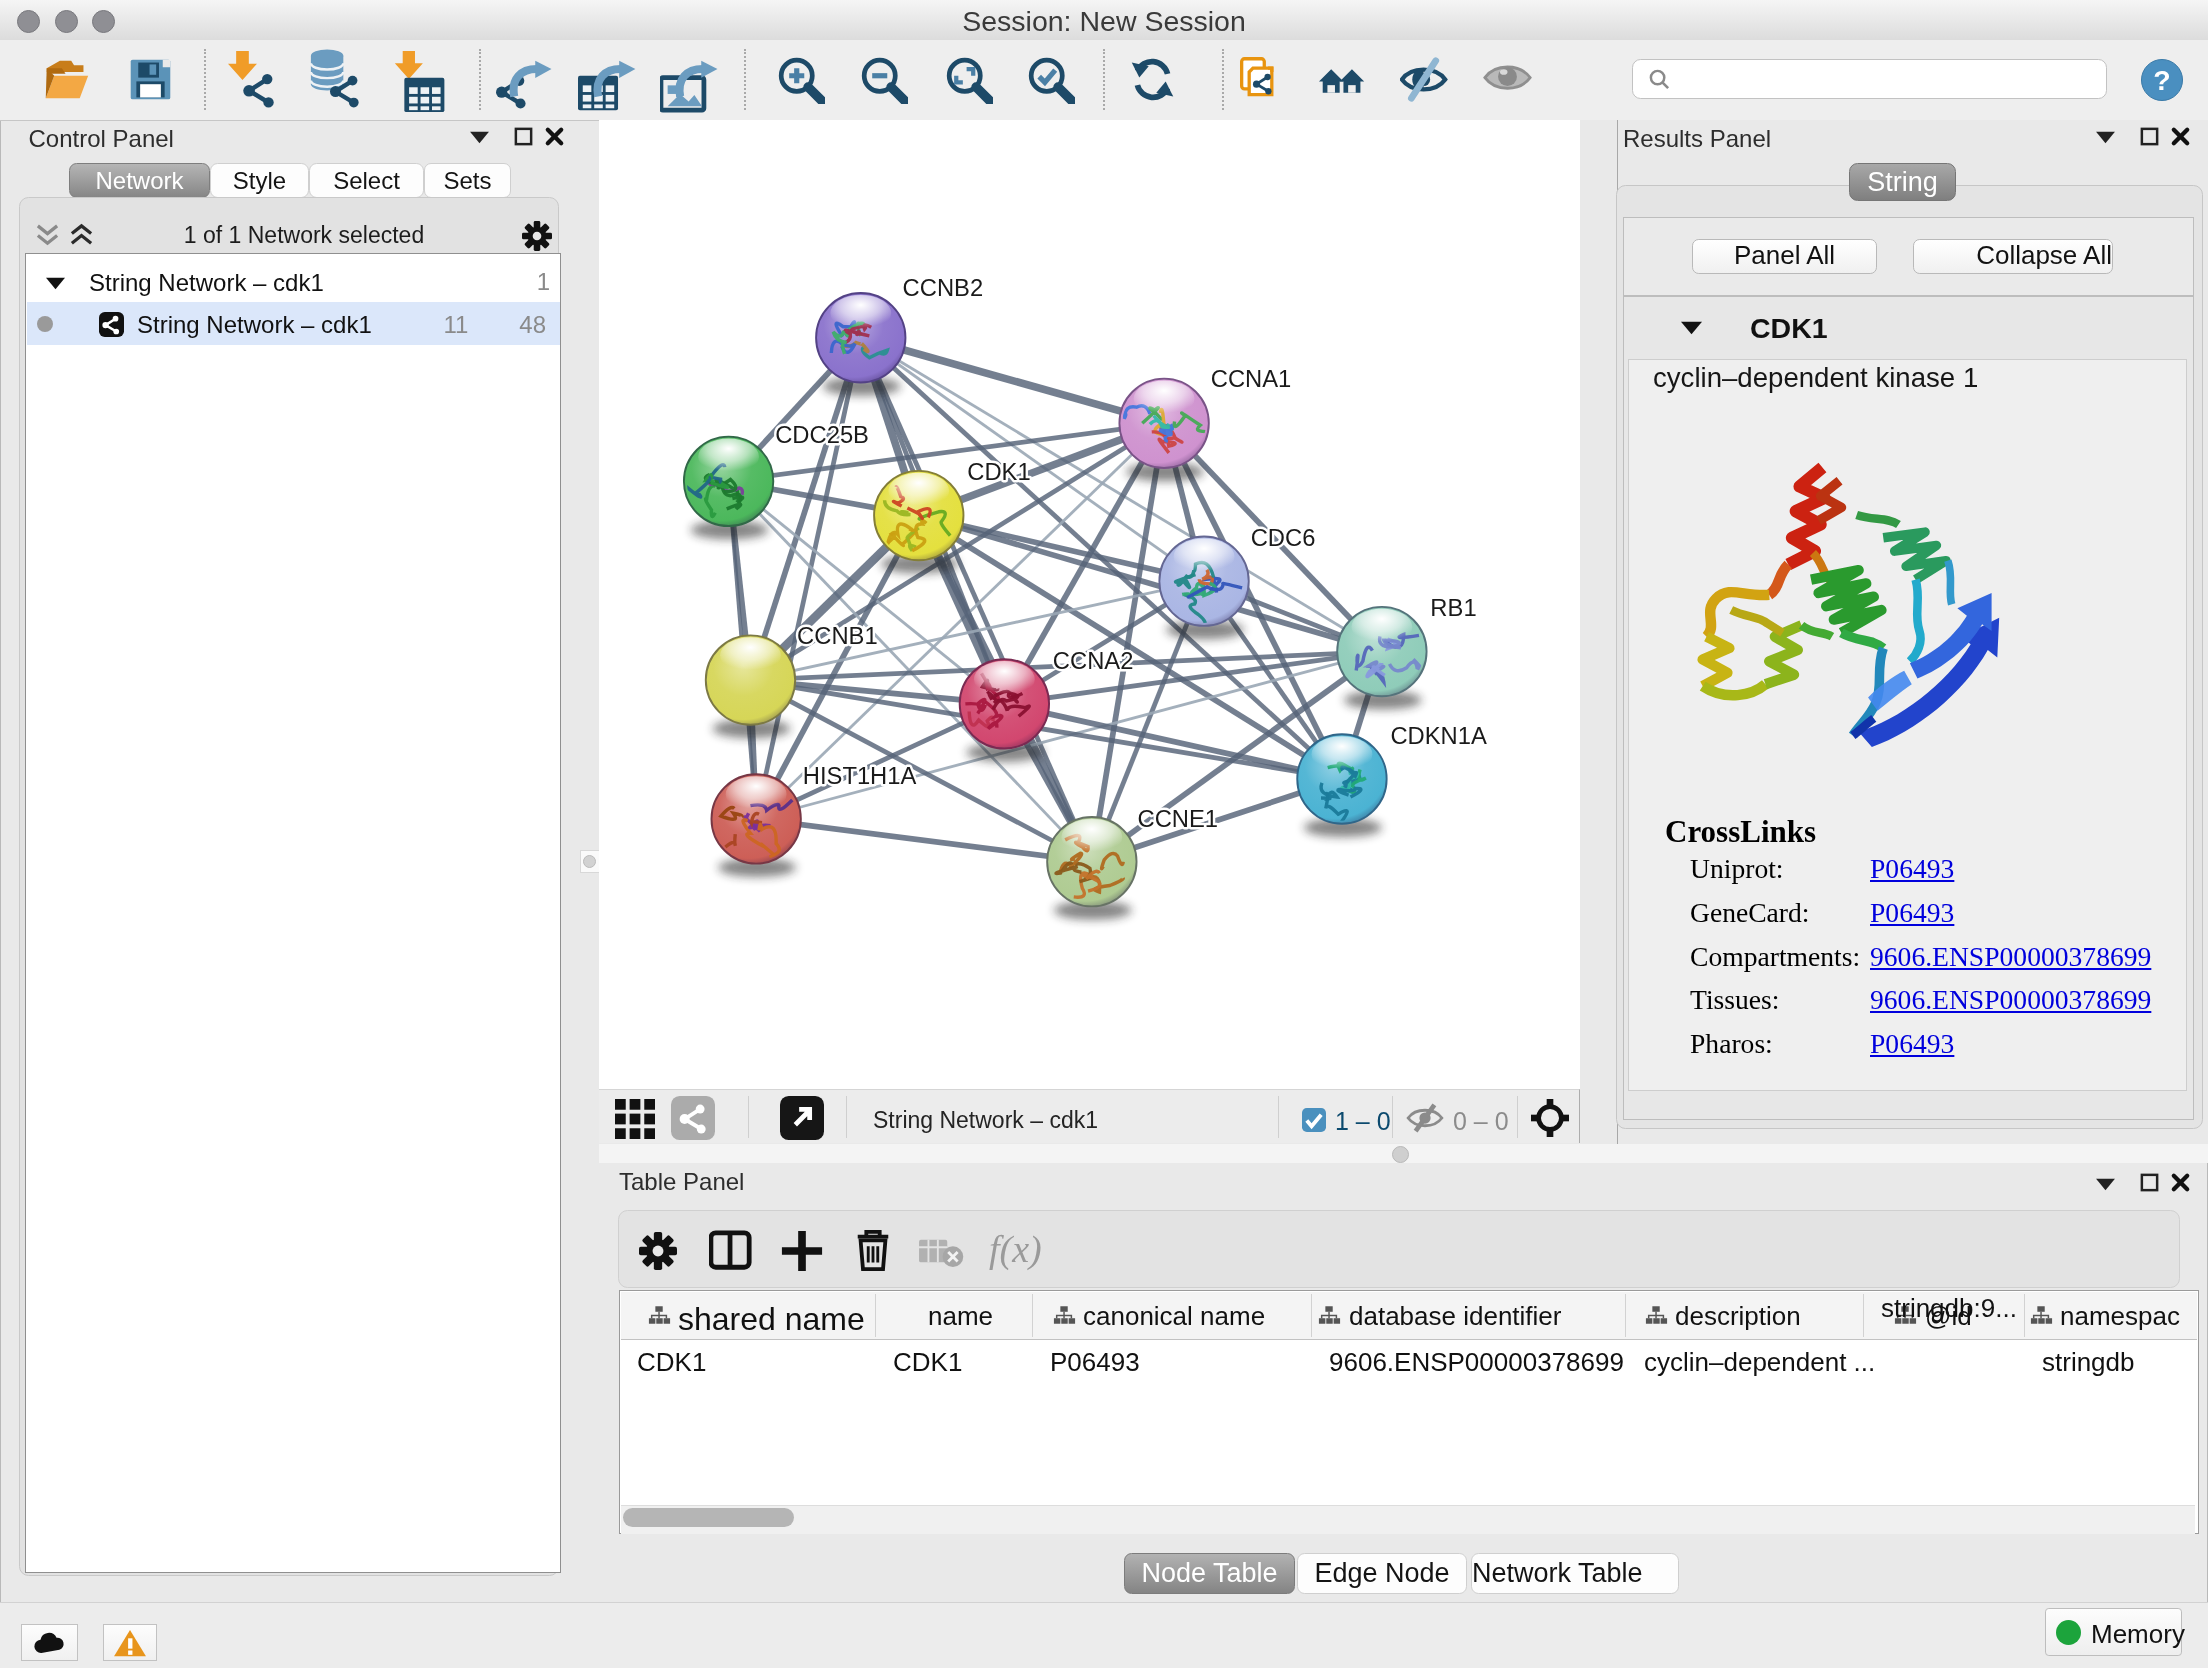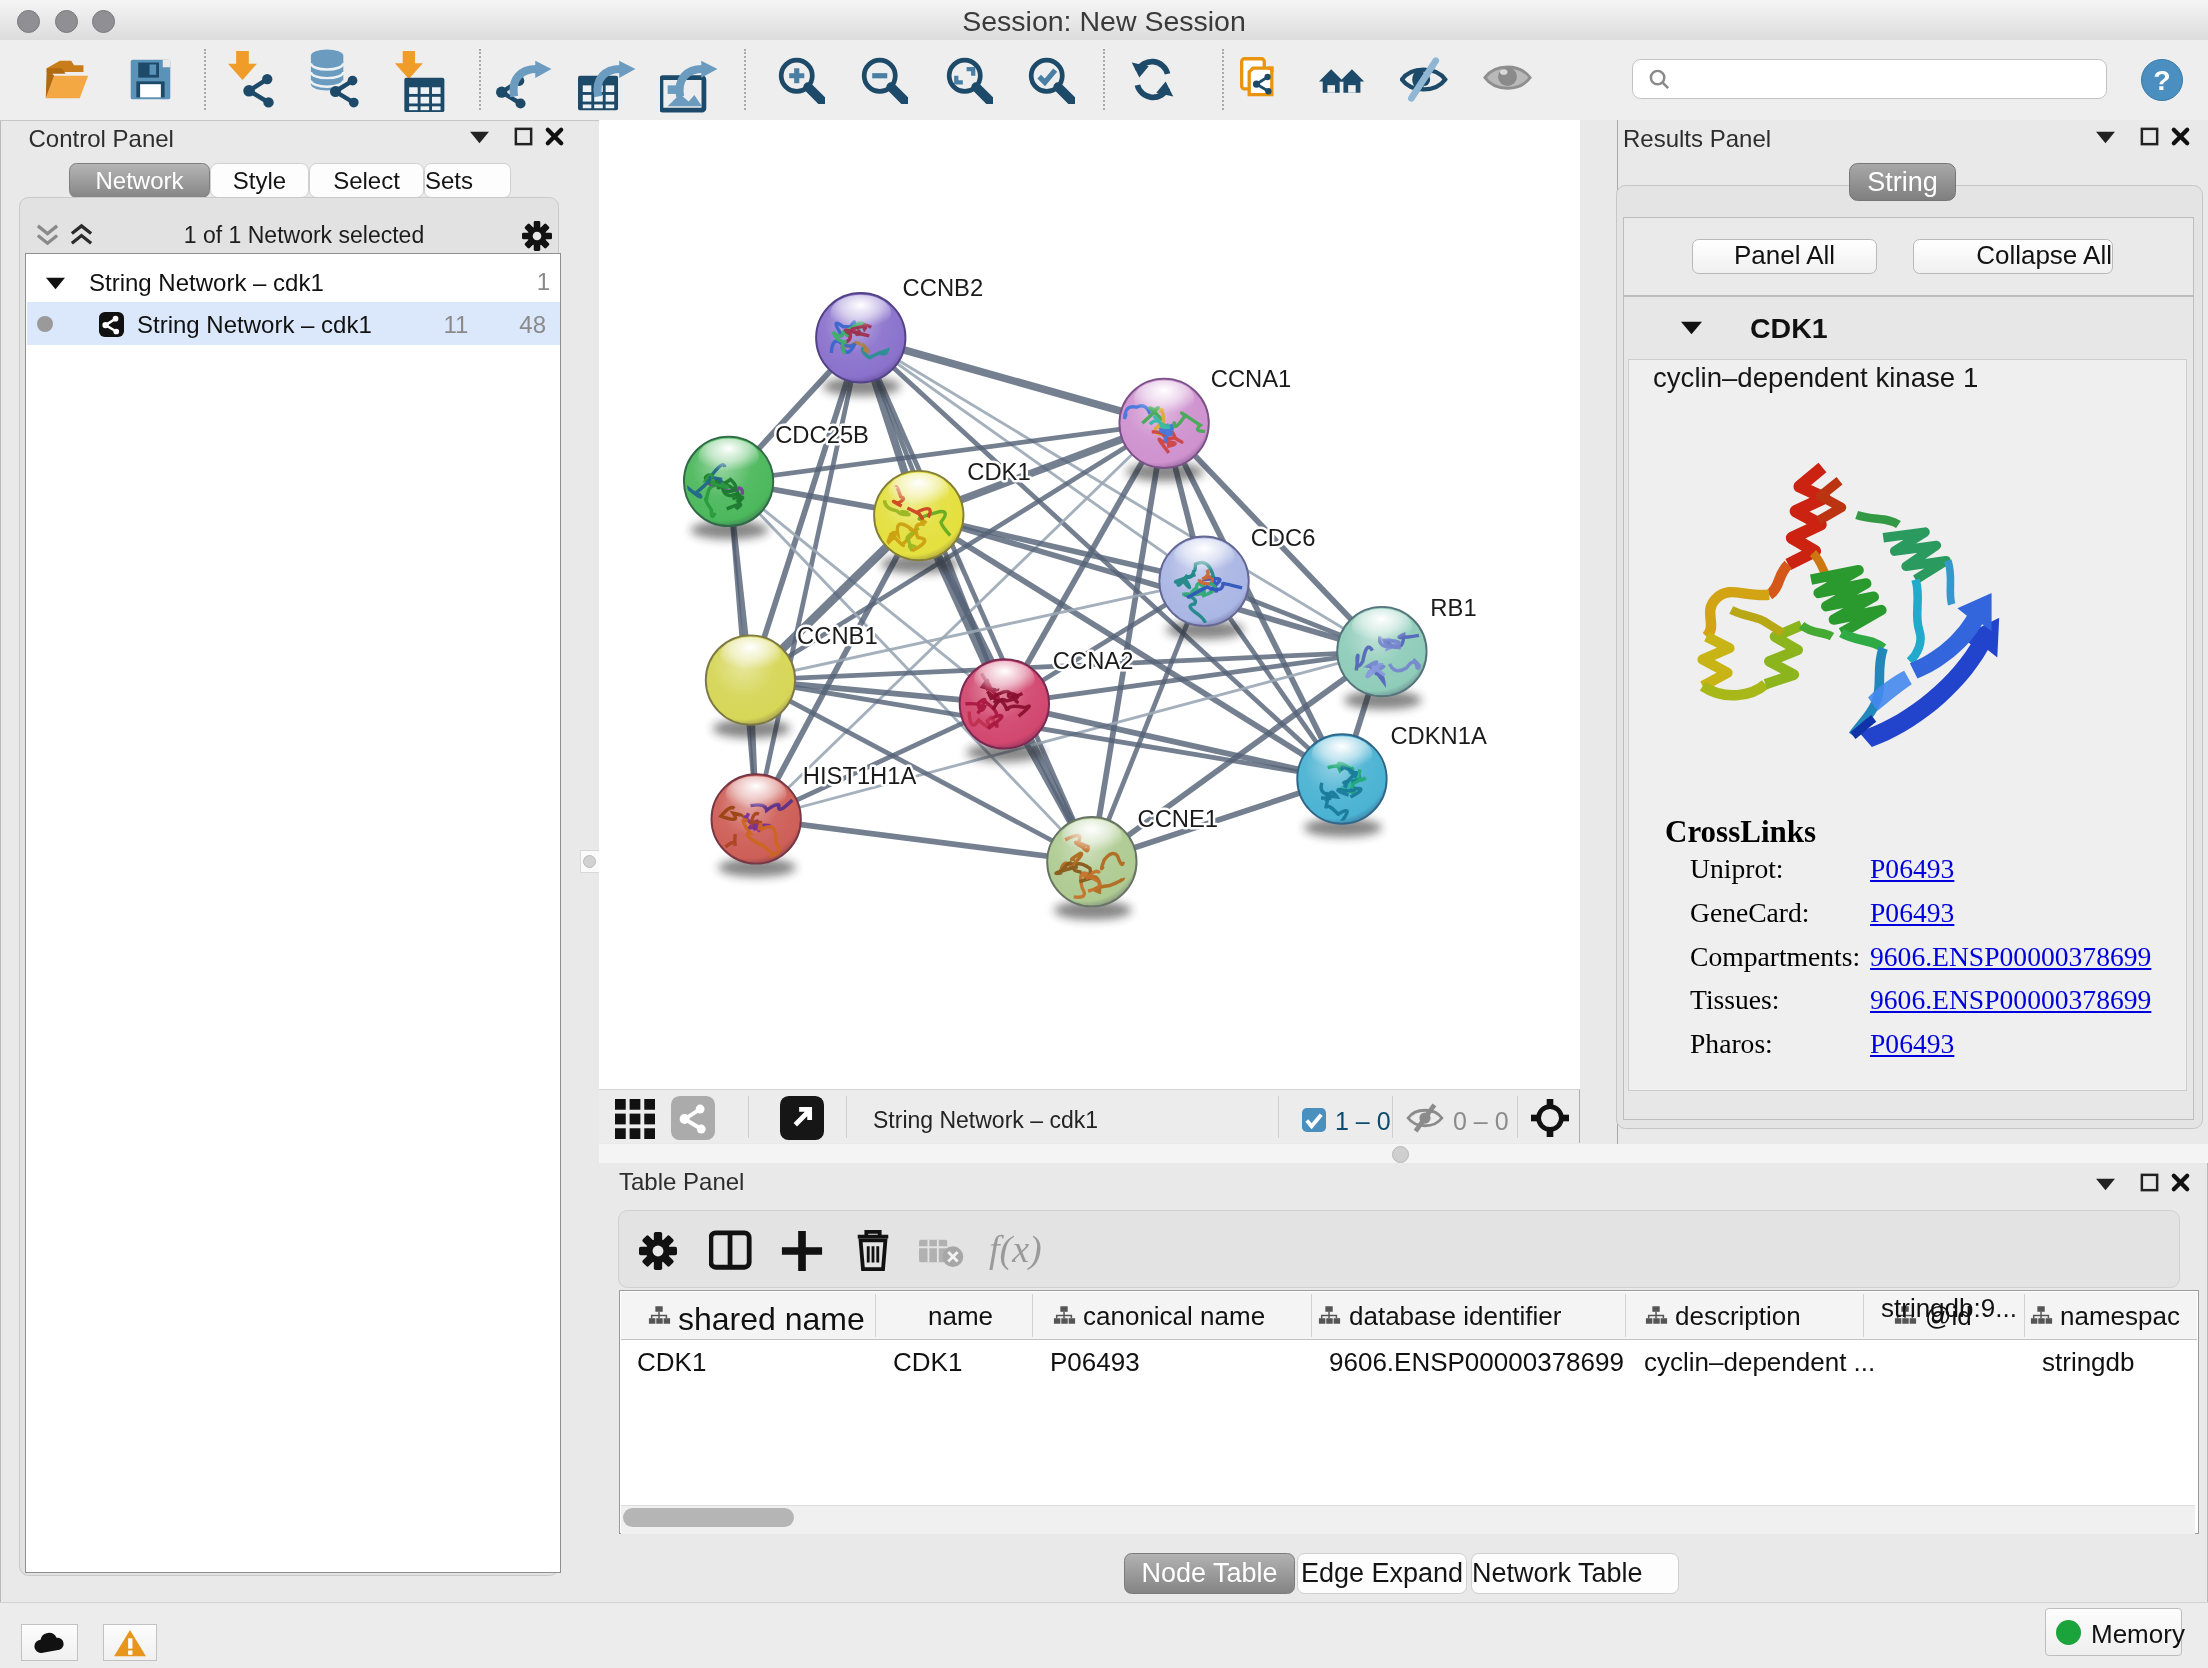--- a/index.html
+++ b/index.html
@@ -195,21 +195,21 @@
     </svg>
     <svg style="position:absolute;left:513px;top:126px" width="21" height="21" viewBox="0 0 22 22">
       <rect x="3" y="3" width="16" height="16" fill="none" stroke="#222" stroke-width="2.6"></rect>
     </svg>
     <svg style="position:absolute;left:544px;top:126px" width="21" height="21" viewBox="0 0 22 22">
       <path d="M4,4 L18,18 M18,4 L4,18" stroke="#111" stroke-width="4.5" stroke-linecap="round"></path>
     </svg>
     <div class="abs" style="left:69px;top:163px;width:141px;height:35px;background:linear-gradient(#b5b5b5,#868686);color:#fff;border:1px solid #7e7e7e;border-radius:7.6px;box-sizing:border-box;text-align:center;font-size:24px;line-height:34px">Network</div>
     <div class="abs" style="left:210px;top:163px;width:99px;height:35px;background:#fdfdfd;color:#141414;border:1px solid #cfcfcf;border-radius:7.6px;box-sizing:border-box;text-align:center;font-size:24px;line-height:34px">Style</div>
     <div class="abs" style="left:309px;top:163px;width:115px;height:35px;background:#fdfdfd;color:#141414;border:1px solid #cfcfcf;border-radius:7.6px;box-sizing:border-box;text-align:center;font-size:24px;line-height:34px">Select</div>
-    <div class="abs" style="left:424px;top:163px;width:87px;height:35px;background:#fdfdfd;color:#141414;border:1px solid #cfcfcf;border-radius:7px;box-sizing:border-box;font-size:24px;line-height:34px">Sets</div>
+    <div class="abs" style="left:424px;top:163px;width:87px;height:35px;background:#fdfdfd;color:#141414;border:1px solid #cfcfcf;border-radius:7px;box-sizing:border-box;text-align:center;font-size:24px;line-height:34px">Sets</div>
     <div class="abs" style="left:19px;top:197px;width:538px;height:1377px;background:#e2e2e2;border:1.9px solid #c9c9c9;border-radius:9.5px"></div>
     <svg style="position:absolute;left:34px;top:223px" width="27" height="25" viewBox="0 0 28 26">
       <path d="M4,3 l10,8 10,-8 M4,13 l10,8 10,-8" stroke="#8a8a8a" stroke-width="3.4" fill="none"></path>
     </svg>
     <svg style="position:absolute;left:68px;top:223px" width="27" height="25" viewBox="0 0 28 26">
       <path d="M4,11 l10,-8 10,8 M4,21 l10,-8 10,8" stroke="#2b2b2b" stroke-width="3.4" fill="none"></path>
     </svg>
     <div class="abs" style="left:114px;top:222px;width:380px;text-align:center;font-size:23px;color:#1c1c1c">1 of 1 Network selected</div>
     <svg style="position:absolute;left:522px;top:221px" width="30" height="30" viewBox="0 0 32 32">
       <g transform="translate(16,16)">
@@ -782,21 +782,21 @@
     <div class="abs" style="left:637px;top:1347px;font-size:26px;color:#111">CDK1</div>
     <div class="abs" style="left:893px;top:1347px;font-size:26px;color:#111">CDK1</div>
     <div class="abs" style="left:1050px;top:1347px;font-size:26px;color:#111">P06493</div>
     <div class="abs" style="left:1329px;top:1347px;font-size:26px;color:#111">9606.ENSP00000378699</div>
     <div class="abs" style="left:1644px;top:1347px;font-size:26px;color:#111">cyclin–dependent ...</div>
     <div class="abs" style="left:1881px;top:1293px;font-size:26px;color:#111">stringdb:9...</div>
     <div class="abs" style="left:2042px;top:1347px;font-size:26px;color:#111">stringdb</div>
     <div class="abs" style="left:621px;top:1505px;width:1574px;height:27.6px;background:#f0f0f0;border-top:1px solid #ddd"></div>
     <div class="abs" style="left:623px;top:1508px;width:171px;height:19px;background:#b5b5b5;border-radius:9.5px"></div>
     <div class="abs" style="left:1124px;top:1553px;width:171px;height:41px;background:linear-gradient(#b2b2b2,#848484);color:#fff;border:1px solid #7c7c7c;border-radius:7.6px;box-sizing:border-box;font-size:27px;text-align:center;line-height:39px">Node Table</div>
-    <div class="abs" style="left:1297px;top:1553px;width:170px;height:41px;background:#fdfdfd;color:#141414;border:1px solid #cfcfcf;border-radius:7.6px;box-sizing:border-box;font-size:27px;text-align:center;line-height:39px">Edge Expand</div>
+    <div class="abs" style="left:1297px;top:1553px;width:170px;height:41px;background:#fdfdfd;color:#141414;border:1px solid #cfcfcf;border-radius:7.6px;box-sizing:border-box;font-size:27px;text-align:center;line-height:39px">Edge Node</div>
     <div class="abs" style="left:1471px;top:1553px;width:208px;height:41px;background:#fdfdfd;color:#141414;border:1px solid #cfcfcf;border-radius:7.6px;box-sizing:border-box;font-size:27px;text-align:left;line-height:39px">Network Table</div>
     <div class="abs" style="left:0;top:1602px;width:2208px;height:67px;background:#ececec;border-top:1.9px solid #d2d2d2"></div>
     <div class="abs" style="left:21px;top:1624px;width:57px;height:37px;background:linear-gradient(#fdfdfd,#f0f0f0);border:1.9px solid #c2c2c2;box-sizing:border-box"></div>
     <svg style="position:absolute;left:32px;top:1632px" width="34" height="23" viewBox="0 0 36 24">
       <path d="M10,22 a7,7 0 0 1 -1,-14 a9,9 0 0 1 17,-2 a6.5,6.5 0 0 1 3,12.6 L10,22 z" fill="#111"></path>
     </svg>
     <div class="abs" style="left:103px;top:1624px;width:54px;height:37px;background:linear-gradient(#fdfdfd,#f0f0f0);border:1.9px solid #c2c2c2;box-sizing:border-box"></div>
     <svg style="position:absolute;left:112px;top:1628px" width="36" height="30" viewBox="0 0 38 32">
       <path d="M19,2 L36,30 H2 z" fill="#e8951c"></path>
       <rect x="17" y="11" width="4.6" height="11" fill="#fff"></rect>

